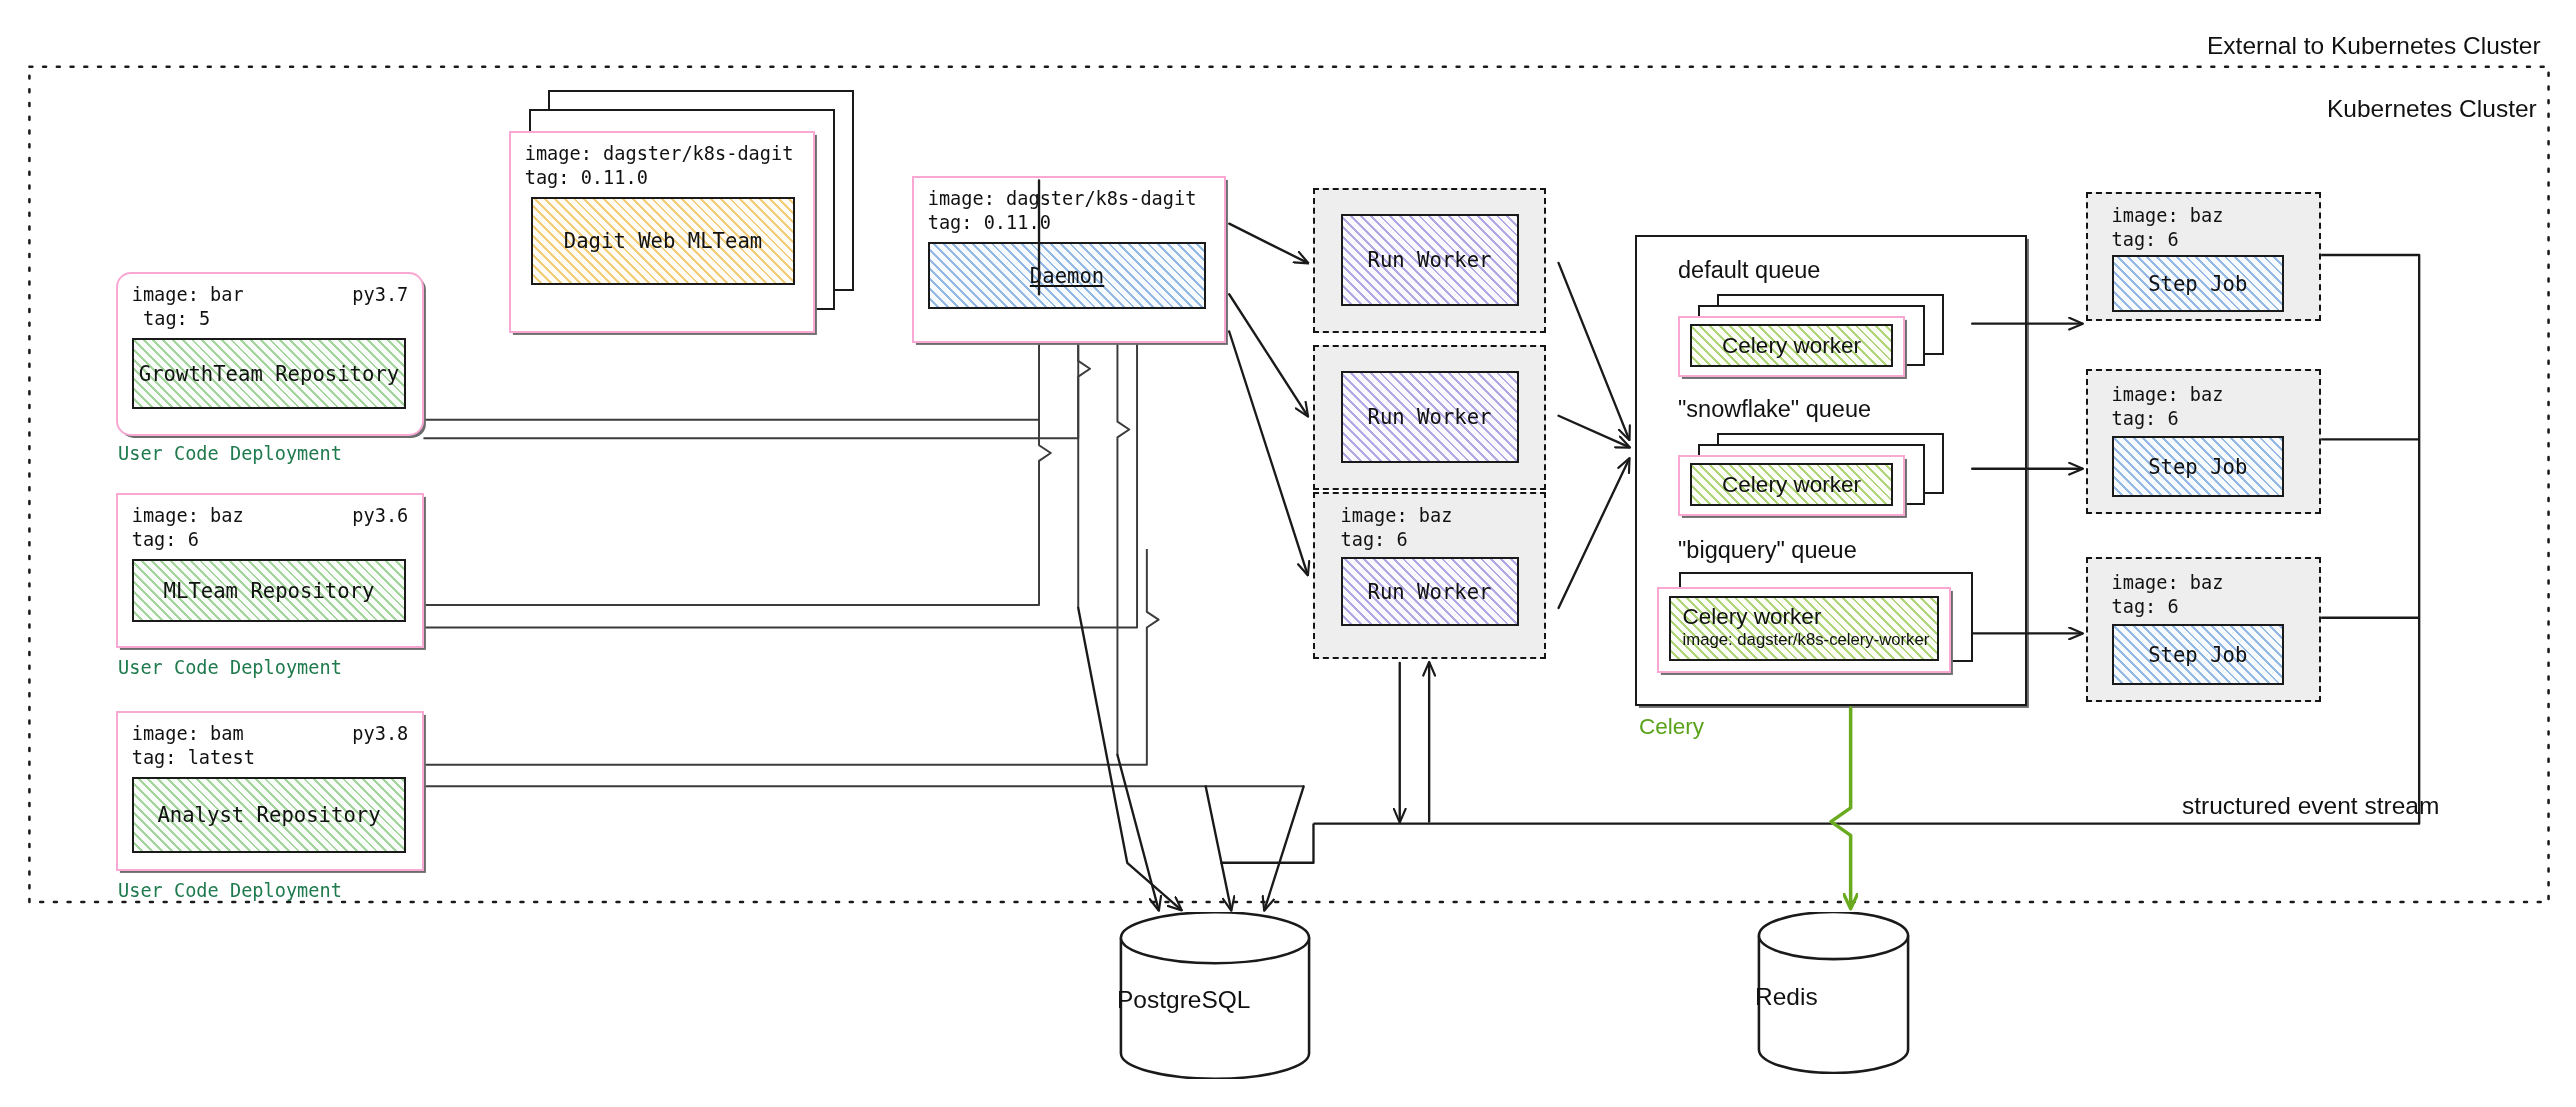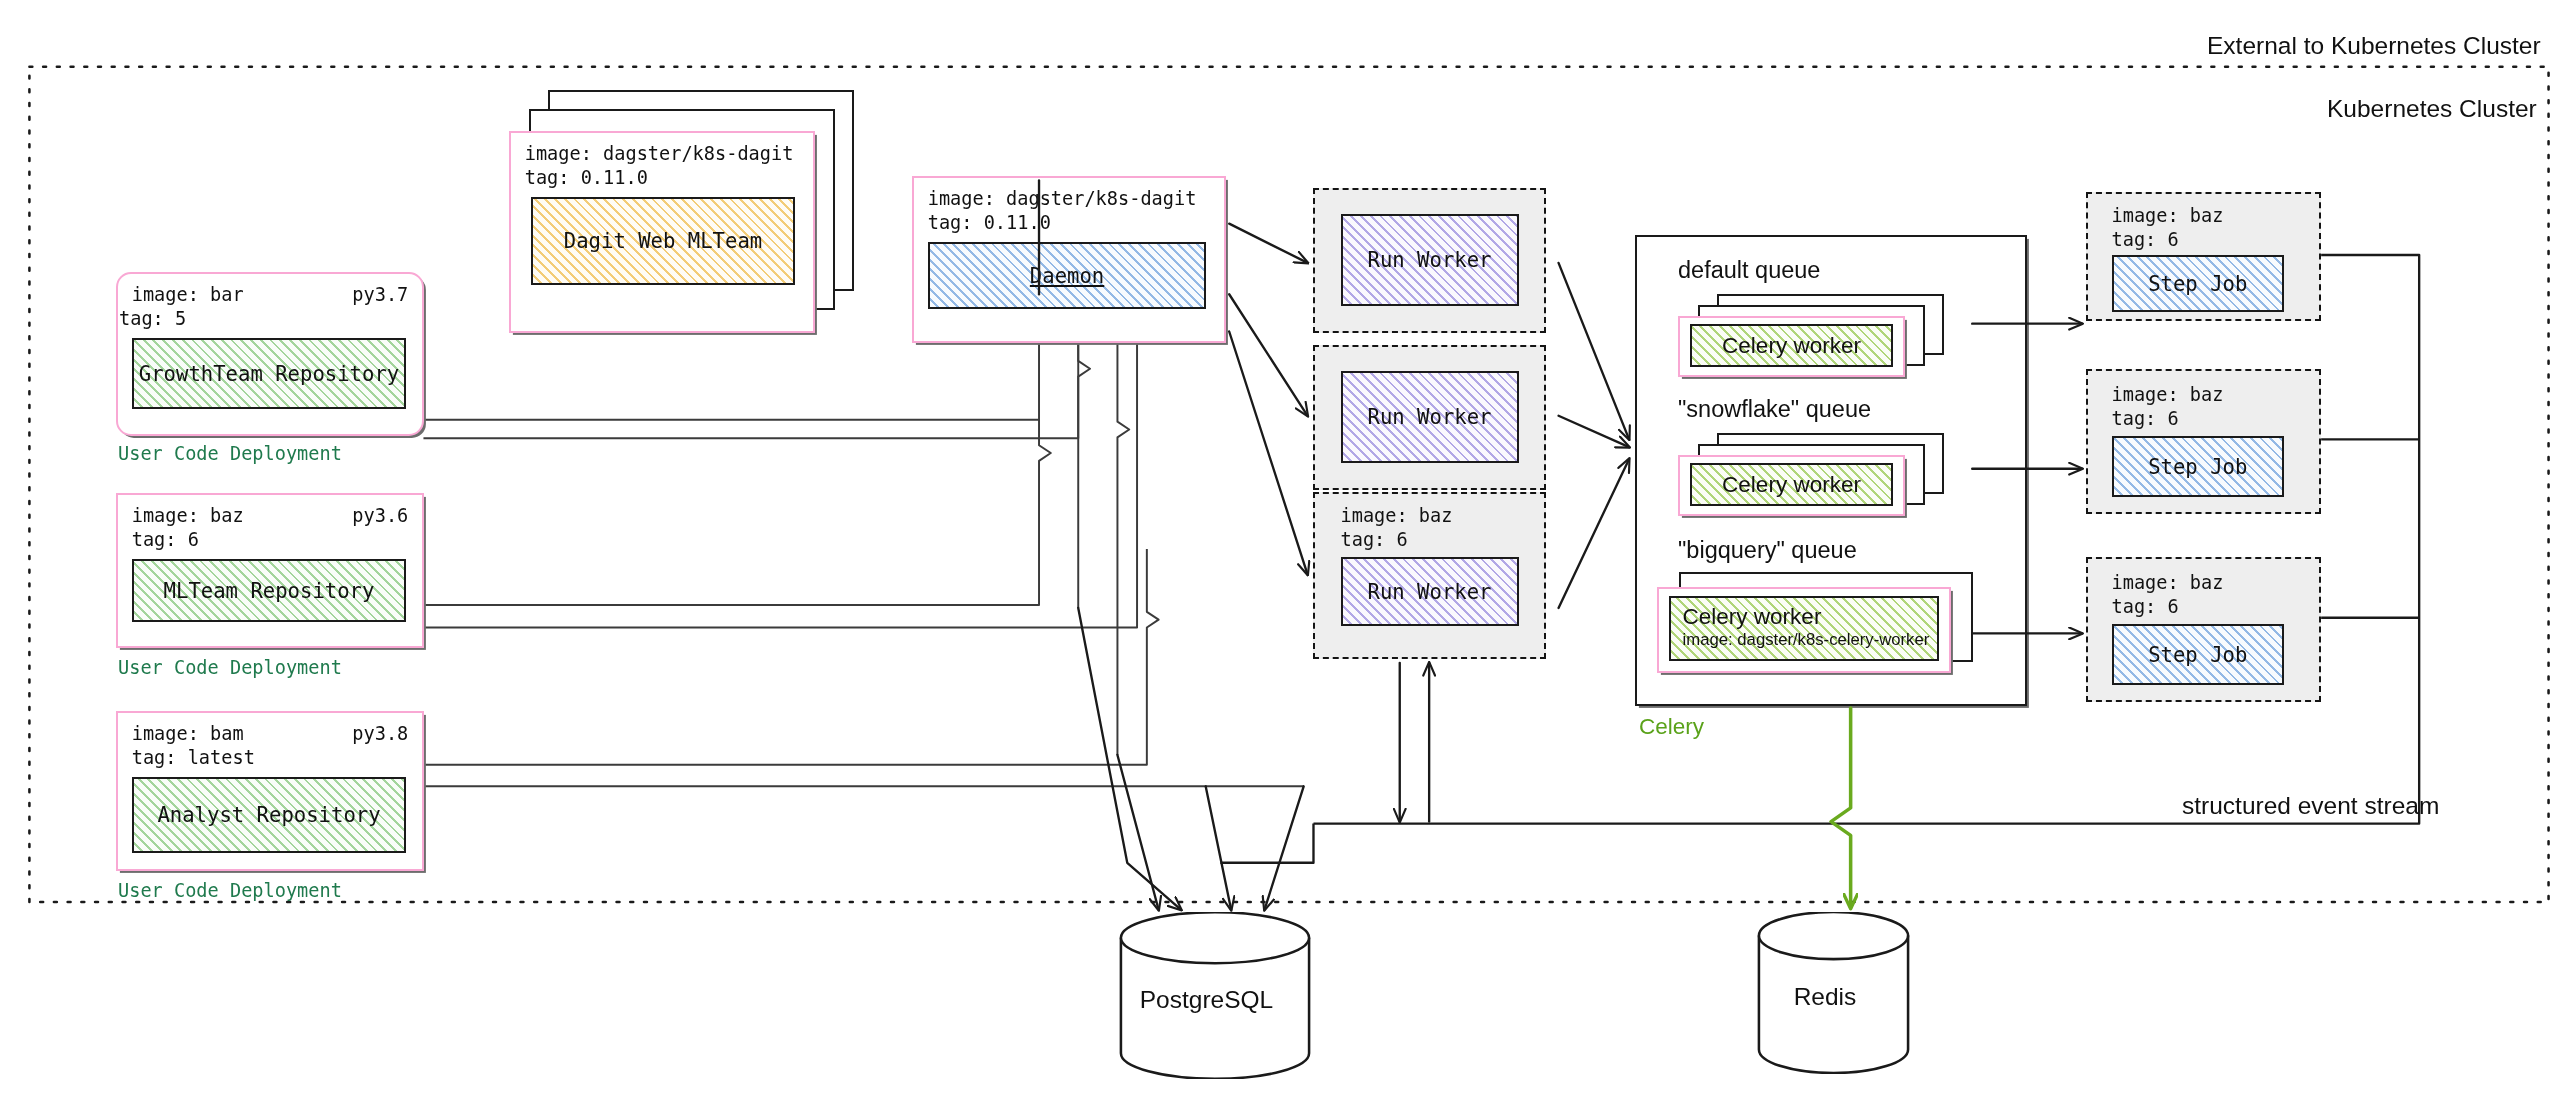--- a/index.html
+++ b/index.html
@@ -60,21 +60,21 @@
   .slabel{position:absolute;z-index:4;font-family:"Liberation Sans",sans-serif;
           font-size:23.5px;color:#111;white-space:nowrap;}
   .slabel.big{font-size:24.5px;}
 
   
   .ghost{position:absolute;background:#fff;border:2px solid #1a1a1a;
          box-sizing:border-box;}
 
   
   .cyl{position:absolute;z-index:3;}
-  .cyl .lbl{position:absolute;left:0;right:17px;text-align:center;
+  .cyl .lbl{position:absolute;left:0;right:17px;
             font-family:"Liberation Sans",sans-serif;font-size:24.5px;color:#111;}
 
   
   .celerybox{position:absolute;z-index:2;background:#fff;
              border:2px solid #1a1a1a;box-sizing:border-box;
              box-shadow:2.9px 2.9px 0 -1px #6d6d6d;}
 </style>
 </head>
 <body>
 
@@ -121,21 +121,21 @@
   <svg class="layer under" viewBox="0 0 2628 1130">
     <rect x="30" y="68" width="2570" height="852" fill="none" stroke="#1a1a1a" stroke-width="2.6" stroke-dasharray="3 11" stroke-linecap="round"></rect>
   </svg>
 
   <div class="slabel big" style="left:2207px;top:32px;">External to Kubernetes Cluster</div>
   <div class="slabel big" style="left:2327px;top:95px;">Kubernetes Cluster</div>
   <div class="slabel big" style="left:2182px;top:792px;">structured event stream</div>
 
   <div class="node card sh" style="left:116px;top:272px;width:308px;height:164px;border-radius:15px;">
     <div class="meta" style="padding:8.8px 13.7px 0 13.7px;"><span>image: bar</span><span class="right">py3.7</span></div>
-    <div class="meta" style="padding:0 1px;">tag: 5</div>
+    <div class="meta" style="padding:0 25px;">tag: 5</div>
     <div class="inner hatch-green" style="margin:7.8px 15.7px 0 13.7px;height:71px;">GrowthTeam Repository</div>
   </div>
   <div class="caption" style="left:118px;top:443px;">User Code Deployment</div>
 
   <div class="node card sh" style="left:116px;top:493px;width:308px;height:155px;">
     <div class="meta" style="padding:8.8px 13.7px 0 13.7px;"><span>image: baz</span><span class="right">py3.6</span></div>
     <div class="meta" style="padding:0 13.7px;">tag: 6</div>
     <div class="inner hatch-green" style="margin:7.8px 15.7px 0 13.7px;height:63px;">MLTeam Repository</div>
   </div>
   <div class="caption" style="left:118px;top:657px;">User Code Deployment</div>

